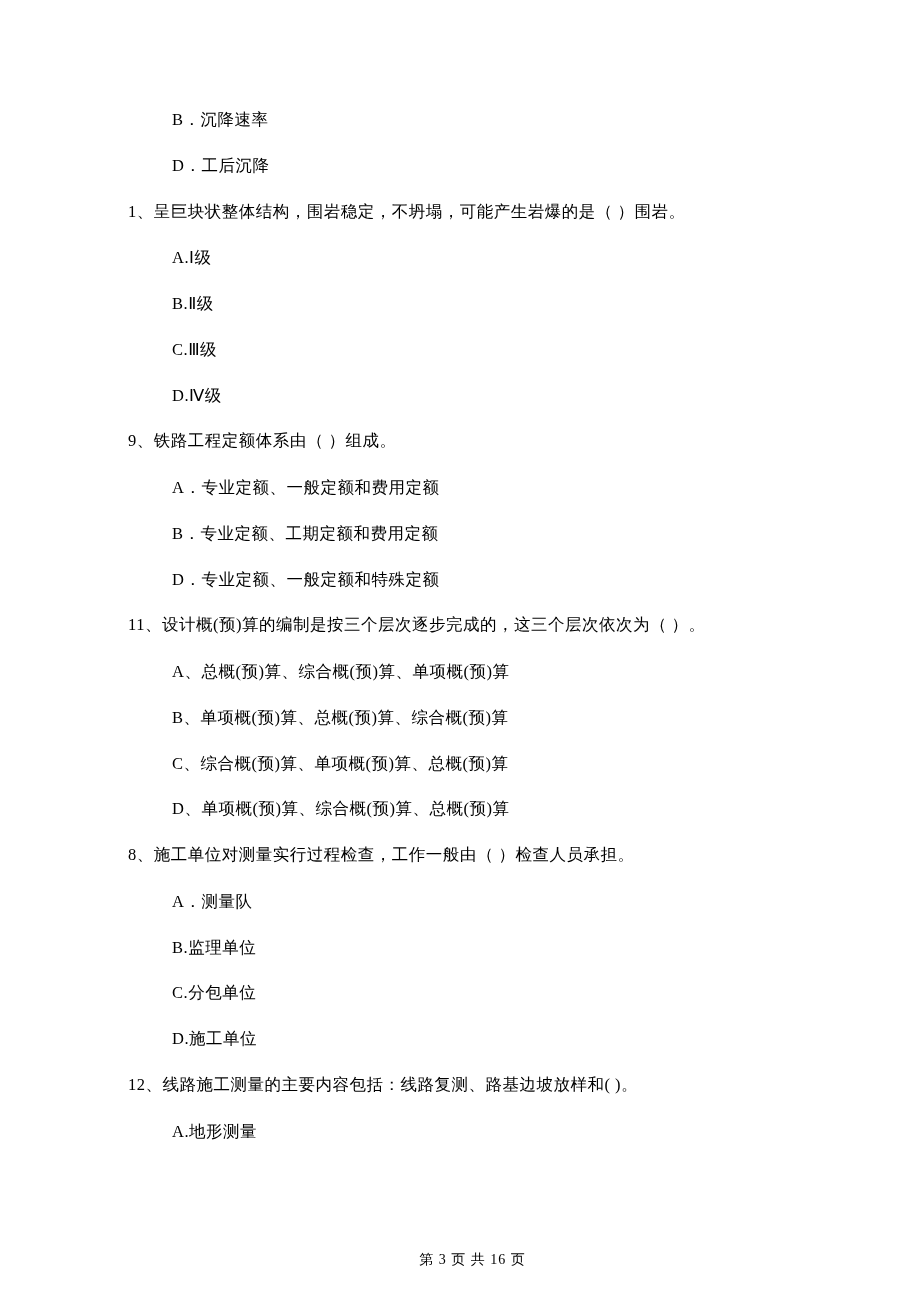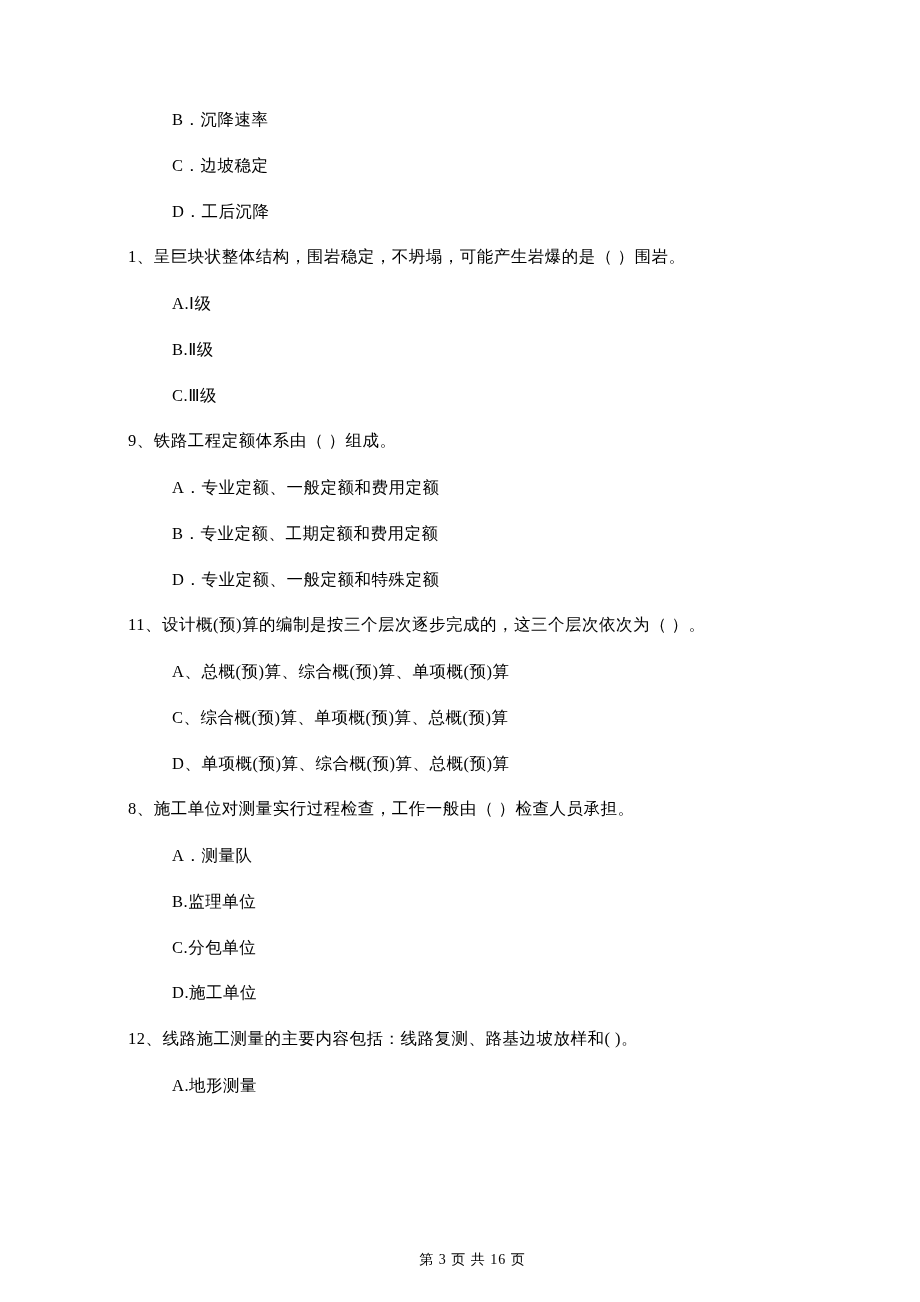--- a/index.html
+++ b/index.html
@@ -35,35 +35,36 @@
       letter-spacing: 1px;
       margin-left: 25px;
     }
   </style>
 </head>
 <body>
 
 <div class="content">
 
   <div class="option-line">B．沉降速率</div>
-  <div class="option-line">C．边坡稳定</div>
   <div class="option-line">D．工后沉降</div>
 
   <div class="question-line">1、呈巨块状整体结构，围岩稳定，不坍塌，可能产生岩爆的是（    ）围岩。</div>
   <div class="option-line">A.Ⅰ级</div>
   <div class="option-line">B.Ⅱ级</div>
   <div class="option-line">C.Ⅲ级</div>
+  <div class="option-line">D.Ⅳ级</div>
 
   <div class="question-line">9、铁路工程定额体系由（    ）组成。</div>
   <div class="option-line">A．专业定额、一般定额和费用定额</div>
   <div class="option-line">B．专业定额、工期定额和费用定额</div>
   <div class="option-line">D．专业定额、一般定额和特殊定额</div>
 
   <div class="question-line">11、设计概(预)算的编制是按三个层次逐步完成的，这三个层次依次为（    ）。</div>
   <div class="option-line">A、总概(预)算、综合概(预)算、单项概(预)算</div>
+  <div class="option-line">B、单项概(预)算、总概(预)算、综合概(预)算</div>
   <div class="option-line">C、综合概(预)算、单项概(预)算、总概(预)算</div>
   <div class="option-line">D、单项概(预)算、综合概(预)算、总概(预)算</div>
 
   <div class="question-line">8、施工单位对测量实行过程检查，工作一般由（    ）检查人员承担。</div>
   <div class="option-line">A．测量队</div>
   <div class="option-line">B.监理单位</div>
   <div class="option-line">C.分包单位</div>
   <div class="option-line">D.施工单位</div>
 
   <div class="question-line">12、线路施工测量的主要内容包括：线路复测、路基边坡放样和(     )。</div>

